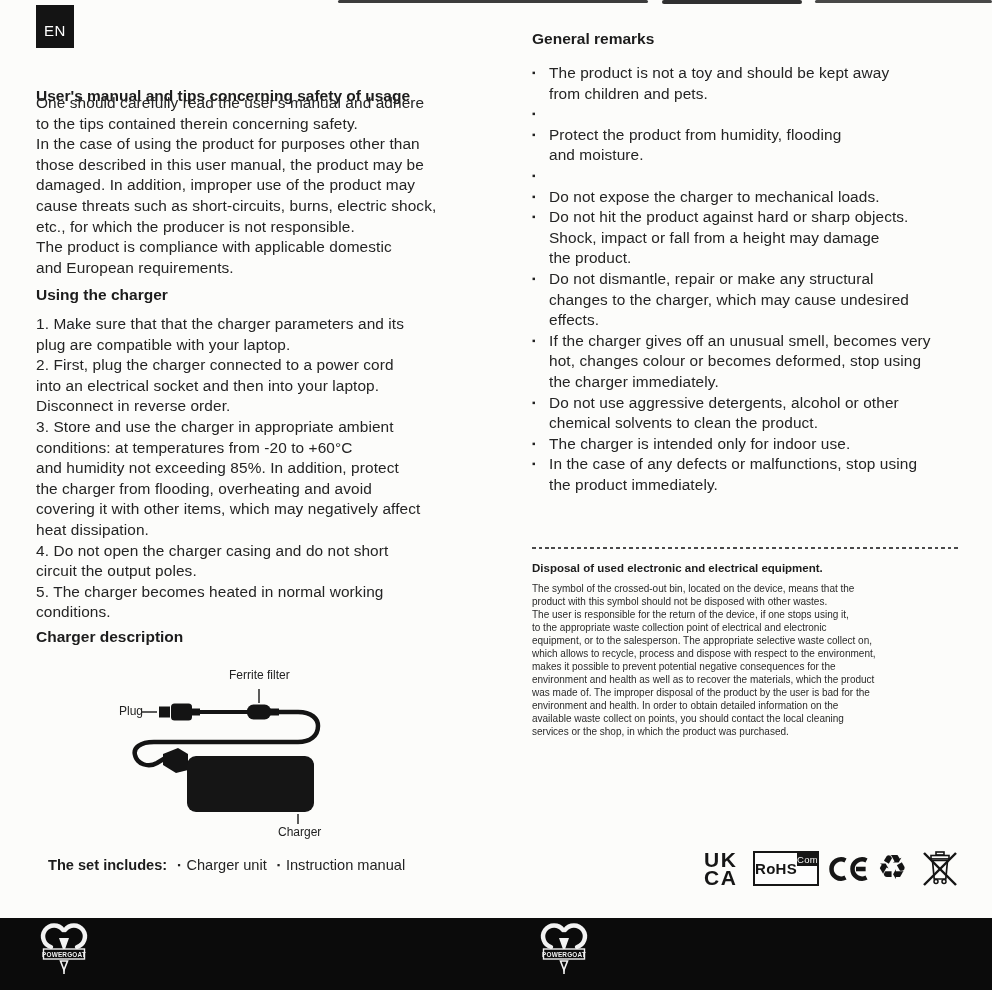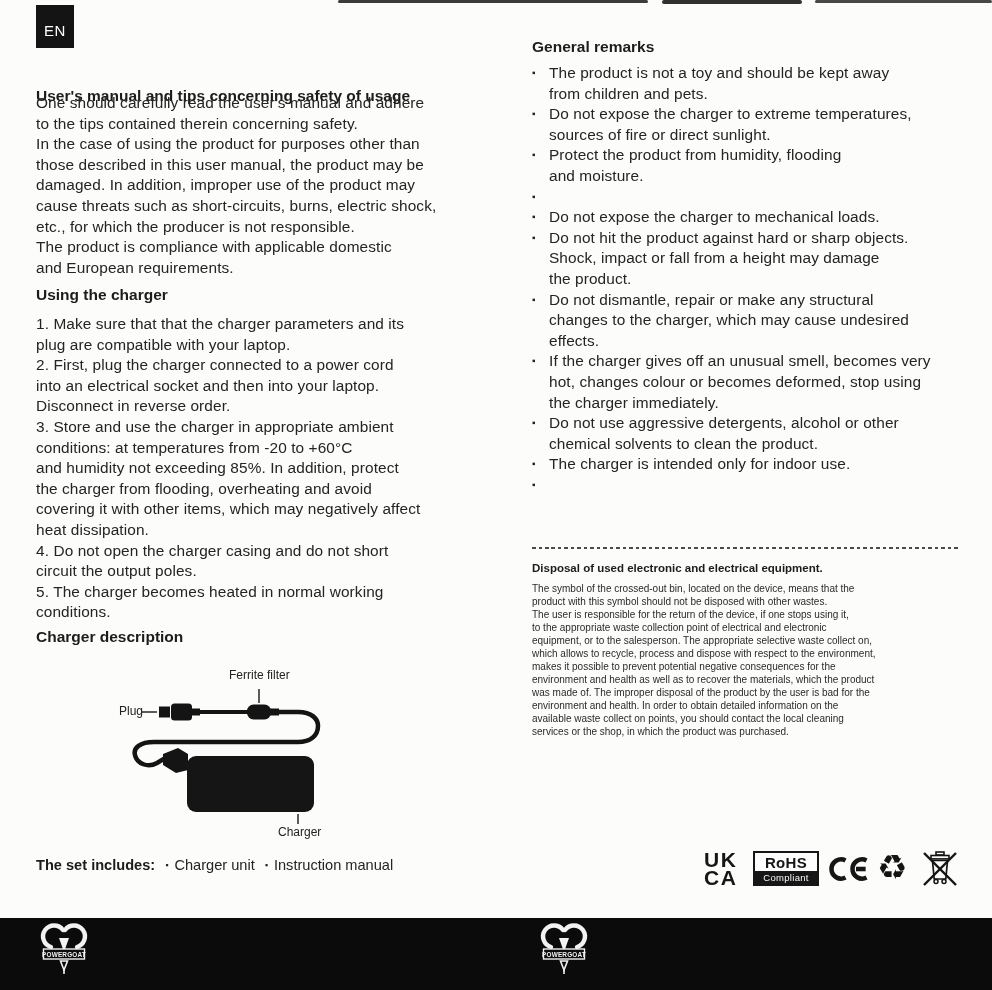--- a/index.html
+++ b/index.html
@@ -54,34 +54,34 @@
     left:532px; top:547px; width:427px; height:2px;
     background:repeating-linear-gradient(90deg,#4a4a4a 0 3.5px, transparent 3.5px 6.5px);
   }
 
   
   .diagram { left:36px; top:662px; width:424px; height:182px; }
   .diagram svg { position:absolute; inset:0; }
   .diag-label { position:absolute; font-size:12px; color:#222; white-space:nowrap; }
 
   
-  .set-line { left:36px; top:857px; font-size:14.6px; color:#242424; white-space:nowrap; }
+  .set-line { left:48px; top:857px; font-size:14.6px; color:#242424; white-space:nowrap; }
   .set-line b { font-weight:bold; color:#1c1c1c; }
   .set-sep { font-size:9px; vertical-align:2px; padding:0 6px 0 10px; color:#222; }
 
   
   .ukca {
     left:704px; top:851px; width:44px;
     font-weight:bold; font-size:21px; line-height:17.5px;
     letter-spacing:1.5px; color:#161616; text-align:left;
   }
   .rohs {
     left:753px; top:851px; width:66px; height:35px;
     border:2.5px solid #161616; background:#fdfdfd;
-    display:flex; flex-direction:column; overflow:hidden;
+    display:flex; flex-direction:row; overflow:hidden;
   }
   .rohs-top {
     flex:1; display:flex; align-items:center; justify-content:center;
     font-weight:bold; font-size:15px; color:#161616; letter-spacing:.3px;
   }
   .rohs-bottom {
     height:13px; background:#161616; color:#fafafa;
     font-size:9.5px; display:flex; align-items:center; justify-content:center;
     letter-spacing:.3px;
     text-align:center;
@@ -173,32 +173,30 @@
     </svg>
     <span class="diag-label" style="left:193px; top:6px;">Ferrite filter</span>
     <span class="diag-label" style="left:83px; top:42px;">Plug</span>
     <span class="diag-label" style="left:242px; top:163px;">Charger</span>
   </div>
 
   <div class="abs set-line">
     <b>The set includes:</b><span class="set-sep">▪</span><span>Charger unit</span><span class="set-sep">▪</span><span>Instruction manual</span>
   </div>
 
-  <div class="abs h-main" style="left:532px; top:38px;">General remarks</div>
+  <div class="abs h-main" style="left:532px; top:30px;">General remarks</div>
 
   <ul class="abs bullets">
     <li>
         <span class="bullet-glyph">▪</span>
         <span class="bullet-text">The product is not a toy and should be kept away
 from children and pets.</span>
       </li>
     <li>
         <span class="bullet-glyph">▪</span>
-        <span class="bullet-text">Do not expose the charger to extreme temperatures,
-sources of fire or direct sunlight.</span>
       </li>
     <li>
         <span class="bullet-glyph">▪</span>
         <span class="bullet-text">Protect the product from humidity, flooding
 and moisture.</span>
       </li>
     <li>
         <span class="bullet-glyph">▪</span>
       </li>
     <li>
@@ -227,20 +225,22 @@
         <span class="bullet-glyph">▪</span>
         <span class="bullet-text">Do not use aggressive detergents, alcohol or other
 chemical solvents to clean the product.</span>
       </li>
     <li>
         <span class="bullet-glyph">▪</span>
         <span class="bullet-text">The charger is intended only for indoor use.</span>
       </li>
     <li>
         <span class="bullet-glyph">▪</span>
+        <span class="bullet-text">In the case of any defects or malfunctions, stop using
+the product immediately.</span>
       </li>
   </ul>
 
   <div class="abs dashed-divider"></div>
 
   <div class="abs small-head" style="left:532px; top:562px;">Disposal of used electronic and electrical equipment.</div>
 
   <div class="abs small-text" style="left:532px; top:582px;">The symbol of the crossed-out bin, located on the device, means that the
 product with this symbol should not be disposed with other wastes.
 The user is responsible for the return of the device, if one stops using it,

